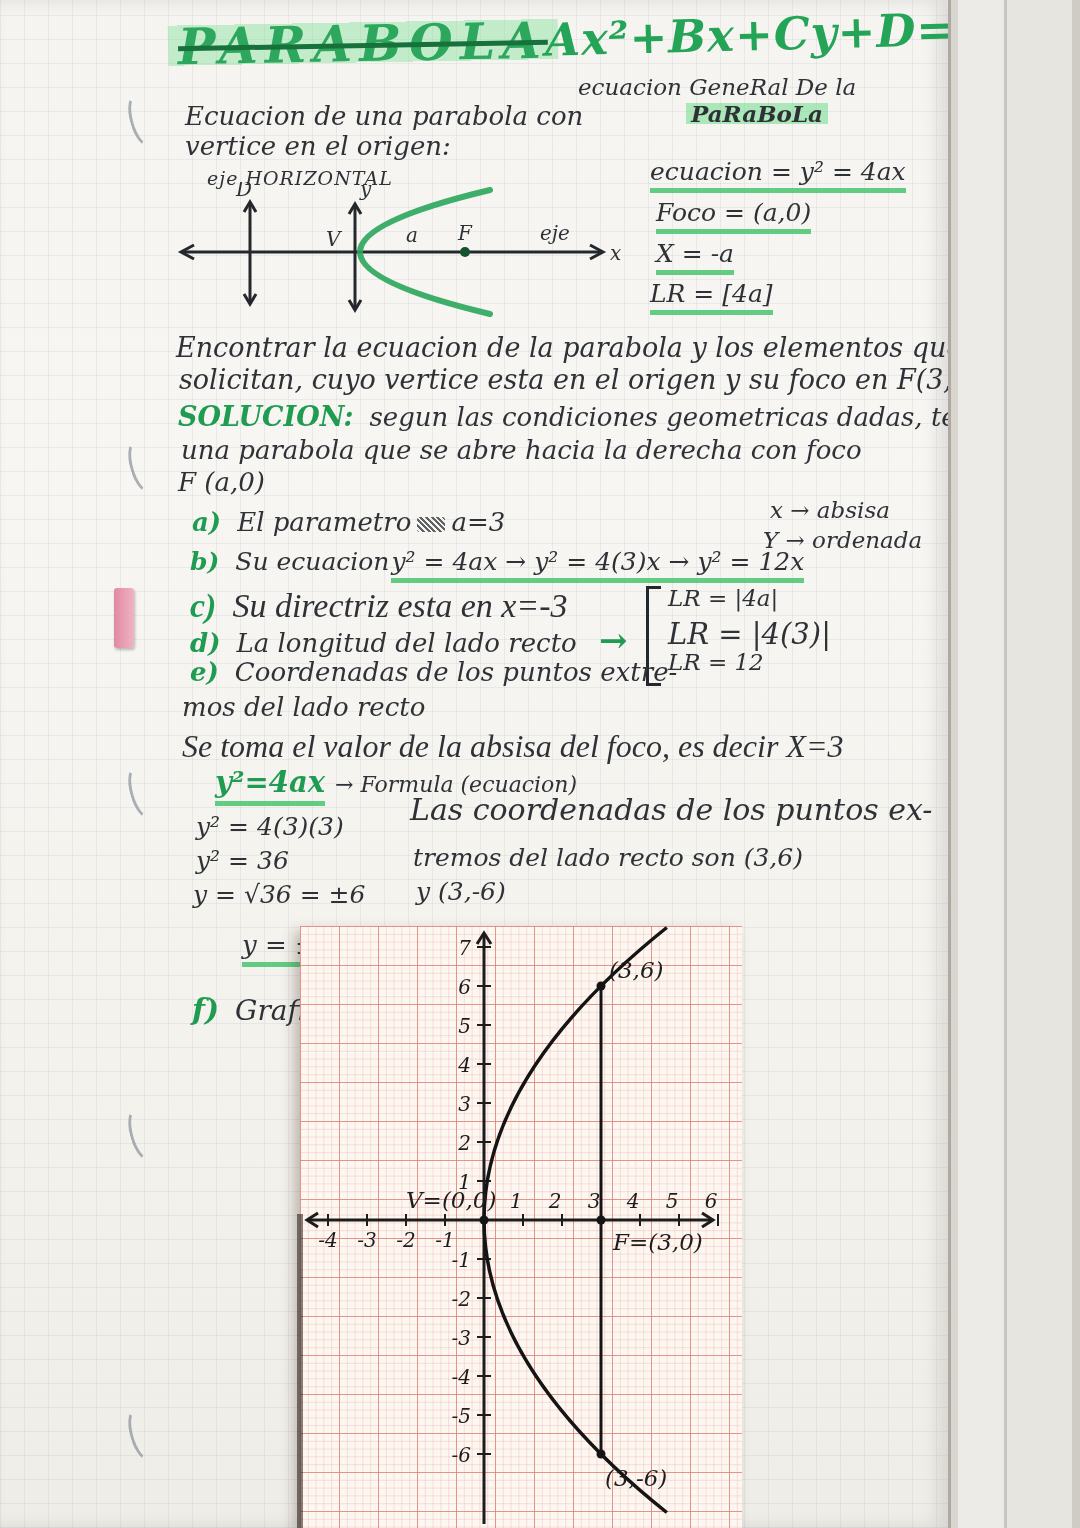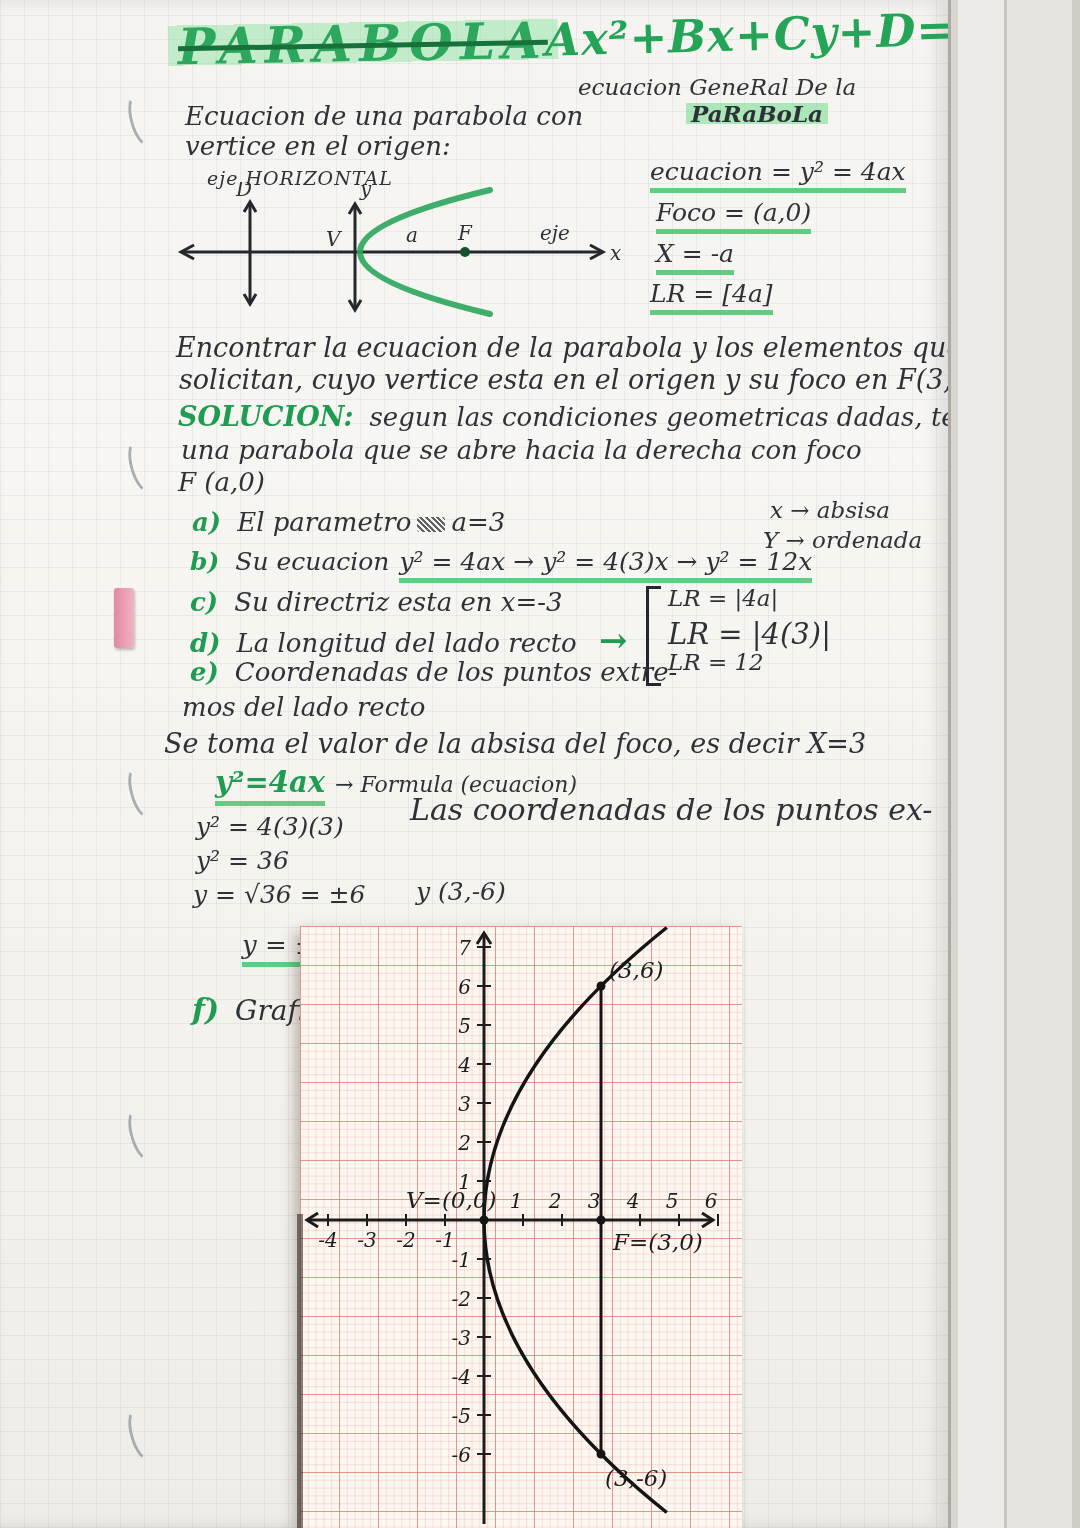--- a/index.html
+++ b/index.html
@@ -110,50 +110,51 @@
   </div>
   <div class="hw" style="left:181px; top:435px; font-size:26px;">una parabola que se abre hacia la derecha con foco</div>
   <div class="hw" style="left:178px; top:467px; font-size:26px;">F (a,0)</div>
   <div class="hw" style="left:770px; top:497px; font-size:23px;">x → absisa</div>
   <div class="hw" style="left:763px; top:527px; font-size:23px;">Y → ordenada</div>
 
   <div class="hw" style="left:192px; top:507px; font-size:26px;">
     <span class="lbl">a)</span><span>El parametro</span><span class="scribble"></span><span>a=3</span>
   </div>
   <div class="hw" style="left:190px; top:547px; font-size:25px;">
-    <span class="lbl">b)</span><span style="margin-right:10px;">Su ecuacion</span><span class="mk-ul">y² = 4ax → y² = 4(3)x → y² = 12x</span>
-  </div>
-  <div class="hw" style="left:190px; top:587px; font-size:26px;">
+    <span class="lbl">b)</span><span style="margin-right:2px;">Su ecuacion</span><span class="mk-ul">y² = 4ax → y² = 4(3)x → y² = 12x</span>
+  </div>
+  <div class="hw" style="left:190px; top:587px; font-size:34px;font-family:Liberation Serif, serif;">
     <span class="lbl">c)</span><span>Su directriz esta en x=-3</span>
   </div>
   <div class="hw" style="left:190px; top:620px; font-size:26px;">
     <span class="lbl">d)</span><span>La longitud del lado recto</span>
     <span class="gb" style="font-size:34px; margin-left:14px;">→</span>
   </div>
 
   <div class="bracket" style="left:646px; top:586px; height:100px;"></div>
   <div class="hw" style="left:668px; top:585px; font-size:23px;">LR = |4a|</div>
   <div class="hw" style="left:668px; top:617px; font-size:29px;">LR = |4(3)|</div>
   <div class="hw" style="left:668px; top:649px; font-size:23px;">LR = 12</div>
 
   <div class="hw" style="left:182px; top:692px; font-size:26px;">mos del lado recto</div>
   <div class="hw" style="left:190px; top:657px; font-size:26px;">
     <span class="lbl">e)</span><span>Coordenadas de los puntos extre-</span>
   </div>
-  <div class="hw" style="left:164px; top:728px; font-size:27px;">Se toma el valor de la absisa del foco, es decir X=3</div>
+  <div class="hw" style="left:182px; top:728px; font-size:32px;font-family:Liberation Serif, serif;">Se toma el valor de la absisa del foco, es decir X=3</div>
 
   <div class="hw" style="left:215px; top:765px; font-size:26px;">
     <span class="gb mk-ul" style="font-size:29px; margin-right:10px;">y²=4ax</span><span style="font-size:22px;">→ Formula (ecuacion)</span>
   </div>
   <div class="hw" style="left:196px; top:812px; font-size:25px;">y² = 4(3)(3)</div>
   <div class="hw" style="left:196px; top:846px; font-size:25px;">y² = 36</div>
   <div class="hw" style="left:193px; top:880px; font-size:25px;">y = √36 = ±6</div>
   <div class="hw mk-ul" style="left:242px; top:930px; font-size:26px;">y = ±6</div>
 
   <div class="hw" style="left:410px; top:792px; font-size:30px;">Las coordenadas de los puntos ex-</div>
+  <div class="hw" style="left:413px; top:843px; font-size:25px;">tremos del lado recto son (3,6)</div>
   <div class="hw" style="left:416px; top:877px; font-size:25px;">y (3,-6)</div>
 
   <div class="hw" style="left:192px; top:992px; font-size:28px;">
     <span class="lbl" style="font-size:30px;">f)</span><span>Grafica</span>
   </div>
 
   <div class="graph-wrap">
     <svg id="graph-svg" width="442" height="602" viewBox="0 0 442 602">
       <defs>
         <pattern id="gmin" width="7.8" height="7.8" patternUnits="userSpaceOnUse">

